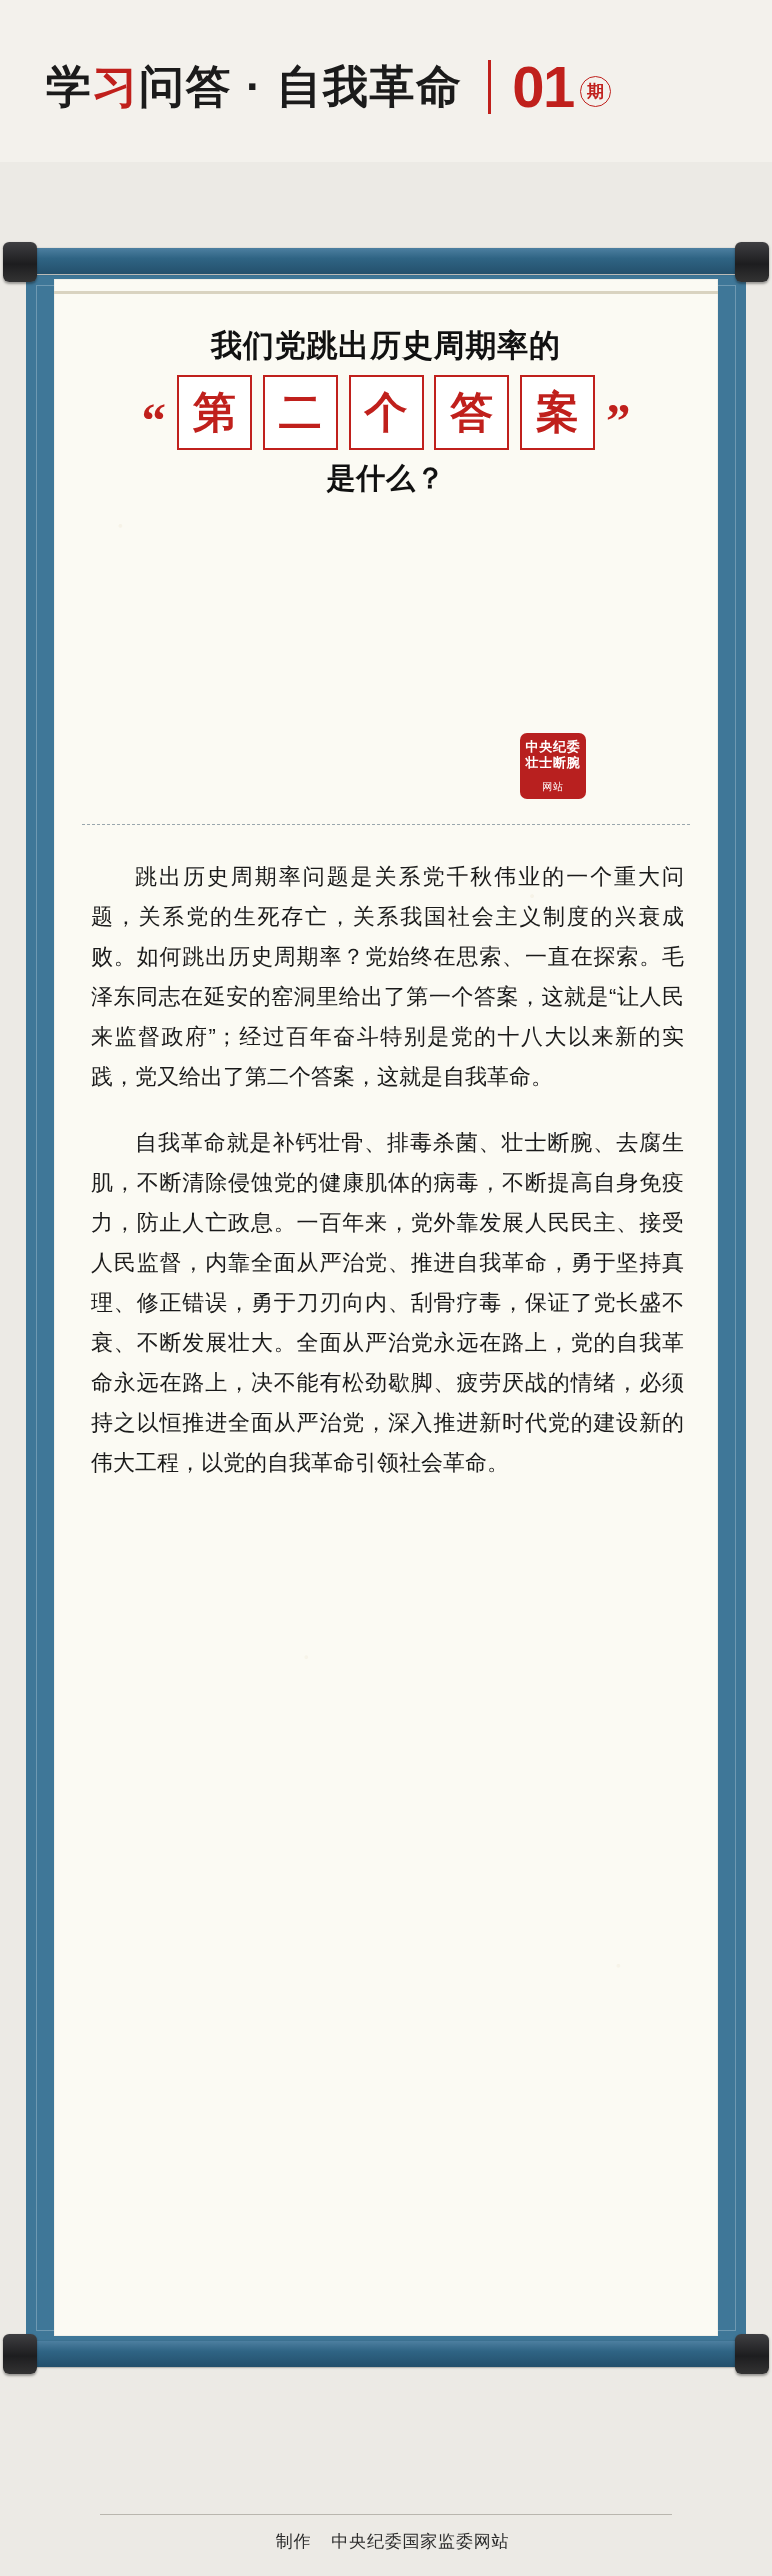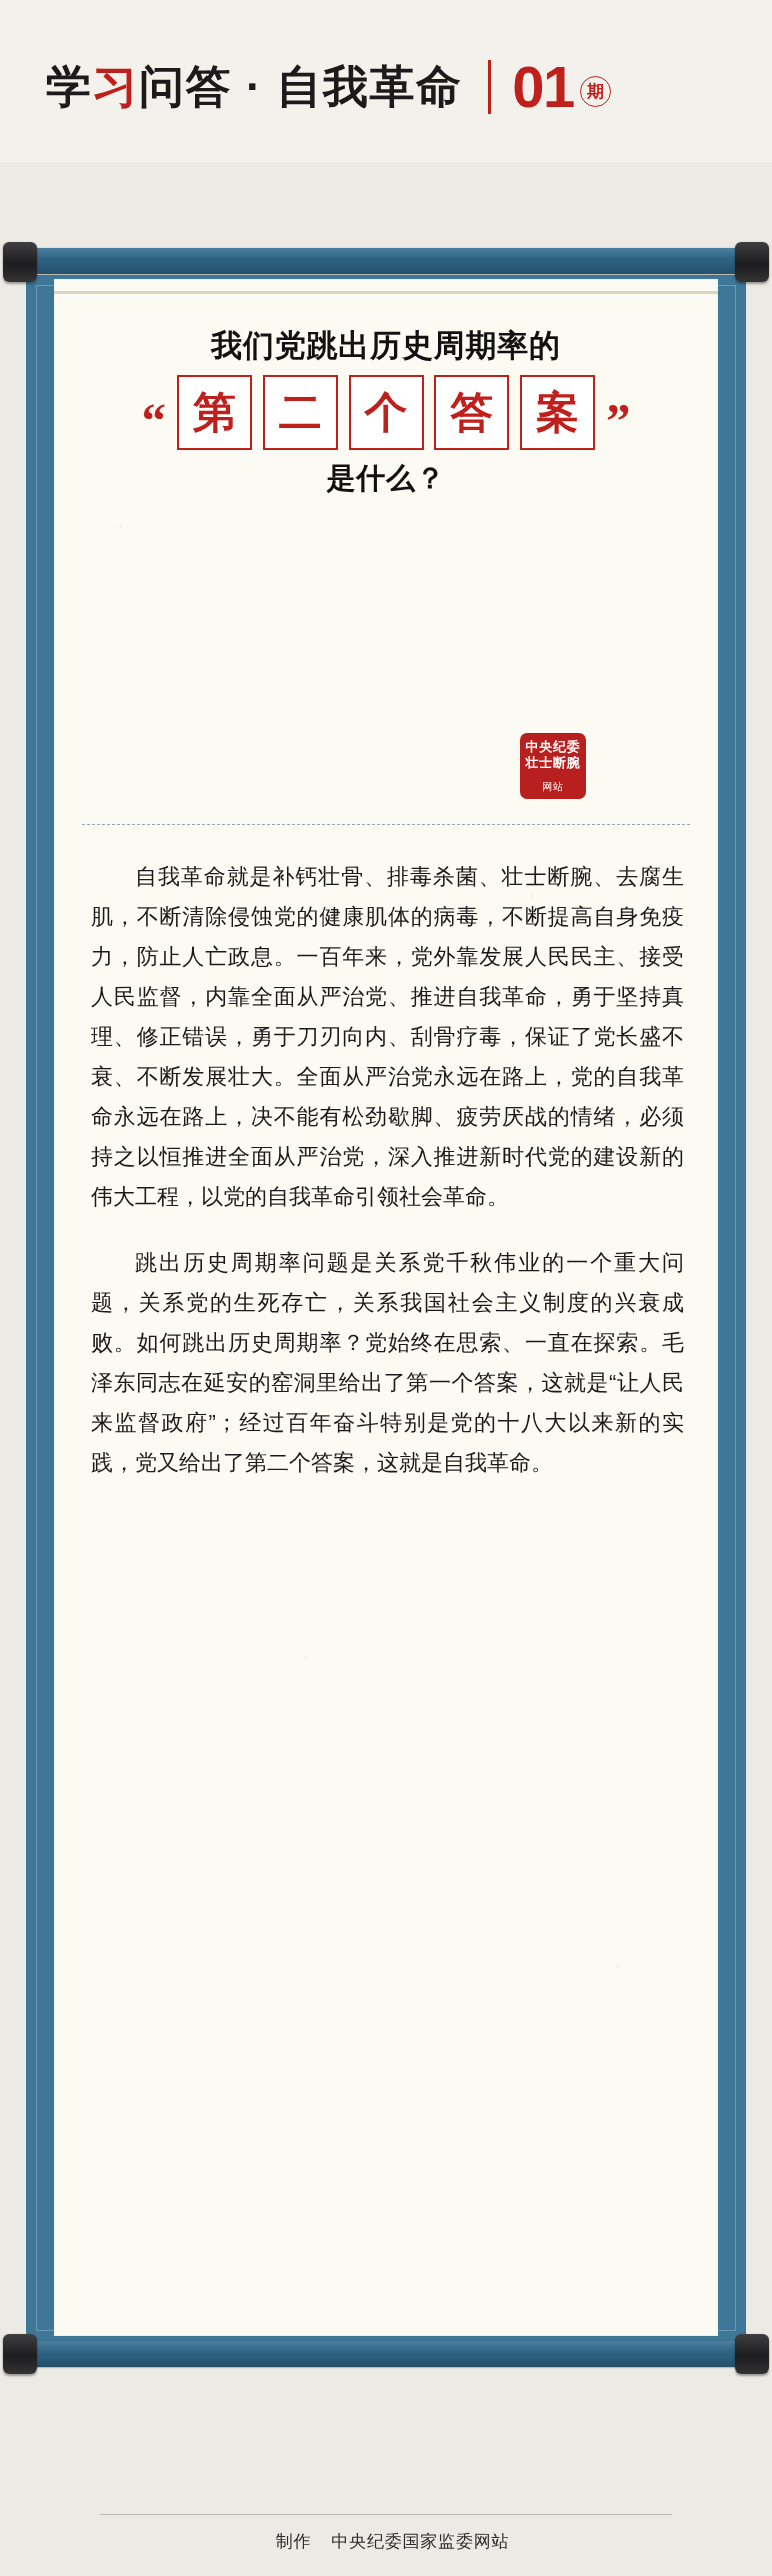--- a/index.html
+++ b/index.html
@@ -333,22 +333,22 @@
 
     <div class="seal">
       <div class="l1">中央纪委</div>
       <div class="l2">壮士断腕</div>
       <div class="l3">网站</div>
     </div>
 
     <div class="dashed"></div>
 
     <div class="body-text">
+      <p>跳出历史周期率问题是关系党千秋伟业的一个重大问题，关系党的生死存亡，关系我国社会主义制度的兴衰成败。如何跳出历史周期率？党始终在思索、一直在探索。毛泽东同志在延安的窑洞里给出了第一个答案，这就是“让人民来监督政府”；经过百年奋斗特别是党的十八大以来新的实践，党又给出了第二个答案，这就是自我革命。</p>
       <p>自我革命就是补钙壮骨、排毒杀菌、壮士断腕、去腐生肌，不断清除侵蚀党的健康肌体的病毒，不断提高自身免疫力，防止人亡政息。一百年来，党外靠发展人民民主、接受人民监督，内靠全面从严治党、推进自我革命，勇于坚持真理、修正错误，勇于刀刃向内、刮骨疗毒，保证了党长盛不衰、不断发展壮大。全面从严治党永远在路上，党的自我革命永远在路上，决不能有松劲歇脚、疲劳厌战的情绪，必须持之以恒推进全面从严治党，深入推进新时代党的建设新的伟大工程，以党的自我革命引领社会革命。</p>
-      <p>跳出历史周期率问题是关系党千秋伟业的一个重大问题，关系党的生死存亡，关系我国社会主义制度的兴衰成败。如何跳出历史周期率？党始终在思索、一直在探索。毛泽东同志在延安的窑洞里给出了第一个答案，这就是“让人民来监督政府”；经过百年奋斗特别是党的十八大以来新的实践，党又给出了第二个答案，这就是自我革命。</p>
     </div>
   </div>
 </div>
 
 <div class="footer">
   <div class="footer-rule"></div>
   <div class="footer-text">
     <span class="maker">制作</span><span>中央纪委国家监委网站</span>
   </div>
 </div>

